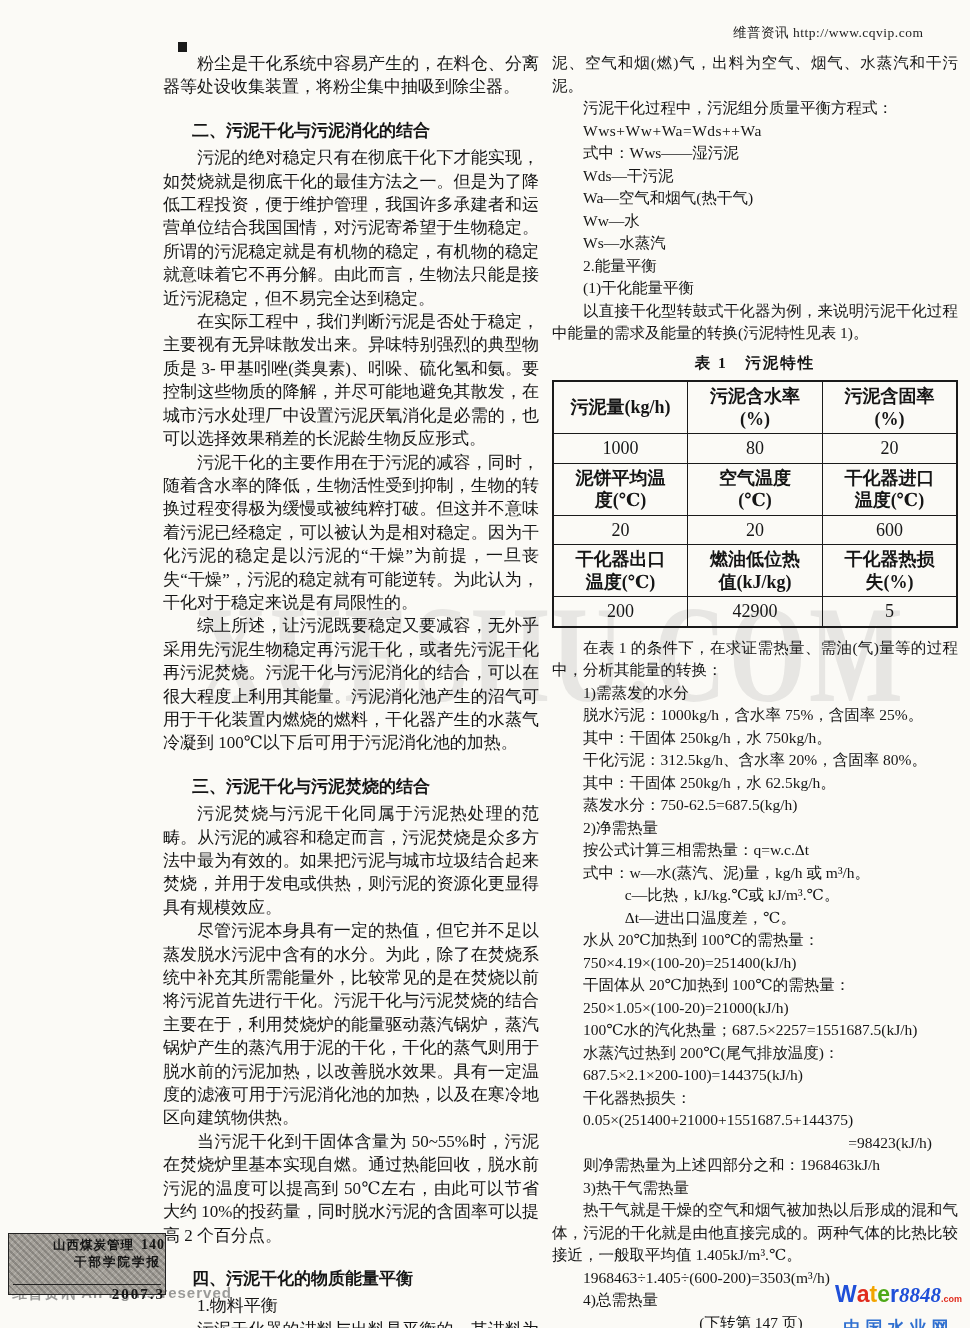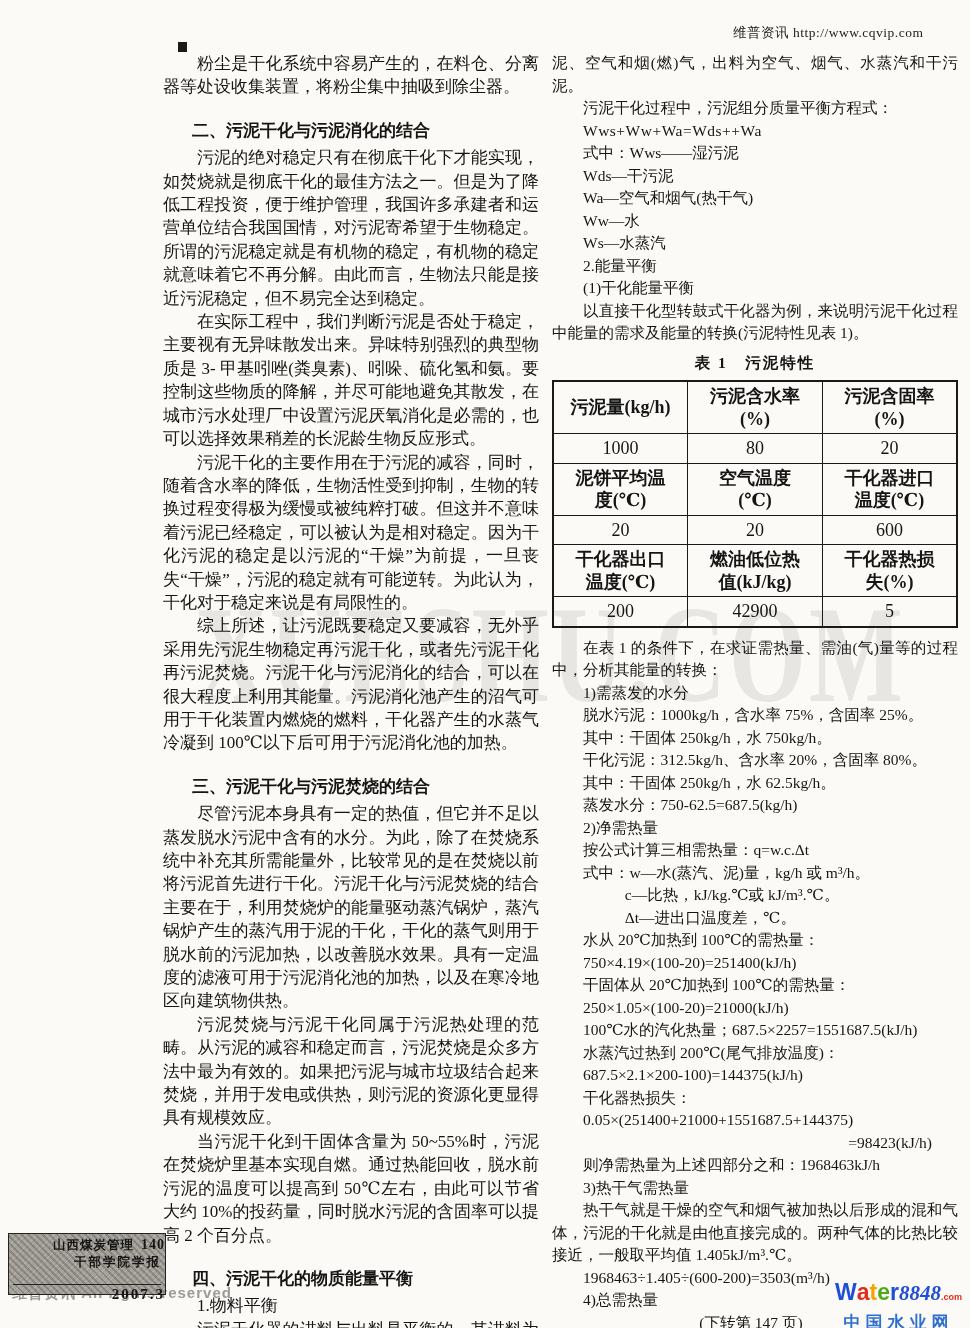--- a/index.html
+++ b/index.html
@@ -35,21 +35,21 @@
          border:1.5px solid #222;color:#141414;text-align:right;}
   .stamp-row{font-size:12.5px;font-weight:bold;margin-top:3px;letter-spacing:1px;white-space:nowrap;}
   .stamp-page{font-size:14px;font-weight:bold;margin-left:7px;}
   .stamp-line2{font-size:12.5px;font-weight:bold;letter-spacing:2px;border-bottom:1.5px solid #222;
                padding-bottom:13px;margin:0 4px;}
   .stamp-date{font-size:15px;font-weight:bold;letter-spacing:2px;margin-top:1px;}
   .rights{position:absolute;left:12px;top:1284px;z-index:2;font-size:15px;font-weight:bold;
           color:#9a9a98;letter-spacing:1px;font-family:"Liberation Sans",sans-serif;white-space:nowrap;}
   .logo{position:absolute;right:8px;top:1280px;z-index:3;text-align:center;
         font-family:"Liberation Sans",sans-serif;}
-  .logo-line1{font-size:23px;font-weight:bold;line-height:24px;white-space:nowrap;}
+  .logo-line1{font-size:23px;font-weight:bold;line-height:29px;white-space:nowrap;}
   .logo-letter{display:inline-block;}
   .logo-digits{font-style:italic;font-size:21px;font-family:"Liberation Serif",serif;font-weight:bold;}
   .logo-dotcom{font-size:9px;font-weight:bold;vertical-align:baseline;}
   .logo-line2{font-size:17px;font-weight:bold;letter-spacing:5px;margin-top:2px;white-space:nowrap;}
 </style>
 </head>
 <body>
 
 <div class="page">
 
@@ -59,22 +59,22 @@
   <div class="artifact-1"></div>
 
   <div class="col col-left">
       <div class="line para">粉尘是干化系统中容易产生的，在料仓、分离器等处设收集装置，将粉尘集中抽吸到除尘器。</div>
       <div class="line heading">二、污泥干化与污泥消化的结合</div>
       <div class="line para">污泥的绝对稳定只有在彻底干化下才能实现，如焚烧就是彻底干化的最佳方法之一。但是为了降低工程投资，便于维护管理，我国许多承建者和运营单位结合我国国情，对污泥寄希望于生物稳定。所谓的污泥稳定就是有机物的稳定，有机物的稳定就意味着它不再分解。由此而言，生物法只能是接近污泥稳定，但不易完全达到稳定。</div>
       <div class="line para">在实际工程中，我们判断污泥是否处于稳定，主要视有无异味散发出来。异味特别强烈的典型物质是 3- 甲基吲唑(粪臭素)、吲哚、硫化氢和氨。要控制这些物质的降解，并尽可能地避免其散发，在城市污水处理厂中设置污泥厌氧消化是必需的，也可以选择效果稍差的长泥龄生物反应形式。</div>
       <div class="line para">污泥干化的主要作用在于污泥的减容，同时，随着含水率的降低，生物活性受到抑制，生物的转换过程变得极为缓慢或被纯粹打破。但这并不意味着污泥已经稳定，可以被认为是相对稳定。因为干化污泥的稳定是以污泥的“干燥”为前提，一旦丧失“干燥”，污泥的稳定就有可能逆转。为此认为，干化对于稳定来说是有局限性的。</div>
       <div class="line para">综上所述，让污泥既要稳定又要减容，无外乎采用先污泥生物稳定再污泥干化，或者先污泥干化再污泥焚烧。污泥干化与污泥消化的结合，可以在很大程度上利用其能量。污泥消化池产生的沼气可用于干化装置内燃烧的燃料，干化器产生的水蒸气冷凝到 100℃以下后可用于污泥消化池的加热。</div>
       <div class="line heading">三、污泥干化与污泥焚烧的结合</div>
+      <div class="line para">污泥焚烧与污泥干化同属于污泥热处理的范畴。从污泥的减容和稳定而言，污泥焚烧是众多方法中最为有效的。如果把污泥与城市垃圾结合起来焚烧，并用于发电或供热，则污泥的资源化更显得具有规模效应。</div>
       <div class="line para">尽管污泥本身具有一定的热值，但它并不足以蒸发脱水污泥中含有的水分。为此，除了在焚烧系统中补充其所需能量外，比较常见的是在焚烧以前将污泥首先进行干化。污泥干化与污泥焚烧的结合主要在于，利用焚烧炉的能量驱动蒸汽锅炉，蒸汽锅炉产生的蒸汽用于泥的干化，干化的蒸气则用于脱水前的污泥加热，以改善脱水效果。具有一定温度的滤液可用于污泥消化池的加热，以及在寒冷地区向建筑物供热。</div>
-      <div class="line para">污泥焚烧与污泥干化同属于污泥热处理的范畴。从污泥的减容和稳定而言，污泥焚烧是众多方法中最为有效的。如果把污泥与城市垃圾结合起来焚烧，并用于发电或供热，则污泥的资源化更显得具有规模效应。</div>
       <div class="line para">当污泥干化到干固体含量为 50~55%时，污泥在焚烧炉里基本实现自燃。通过热能回收，脱水前污泥的温度可以提高到 50℃左右，由此可以节省大约 10%的投药量，同时脱水污泥的含固率可以提高 2 个百分点。</div>
       <div class="line heading">四、污泥干化的物质能量平衡</div>
       <div class="line para">1.物料平衡</div>
       <div class="line para">污泥干化器的进料与出料是平衡的，其进料为湿污</div>
     </div>
 
   <div class="col col-right">
     <div>
         <div class="line flush">泥、空气和烟(燃)气，出料为空气、烟气、水蒸汽和干污泥。</div>
         <div class="line para">污泥干化过程中，污泥组分质量平衡方程式：</div>

